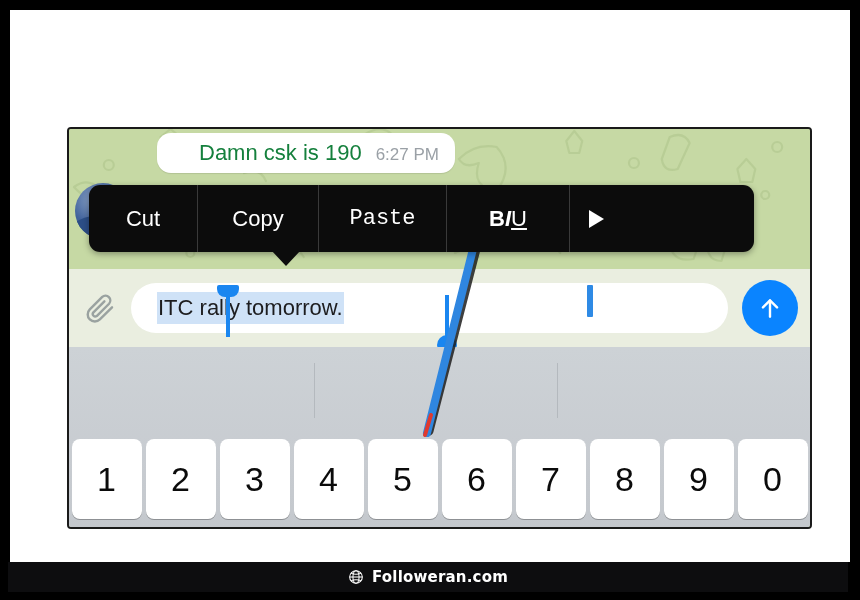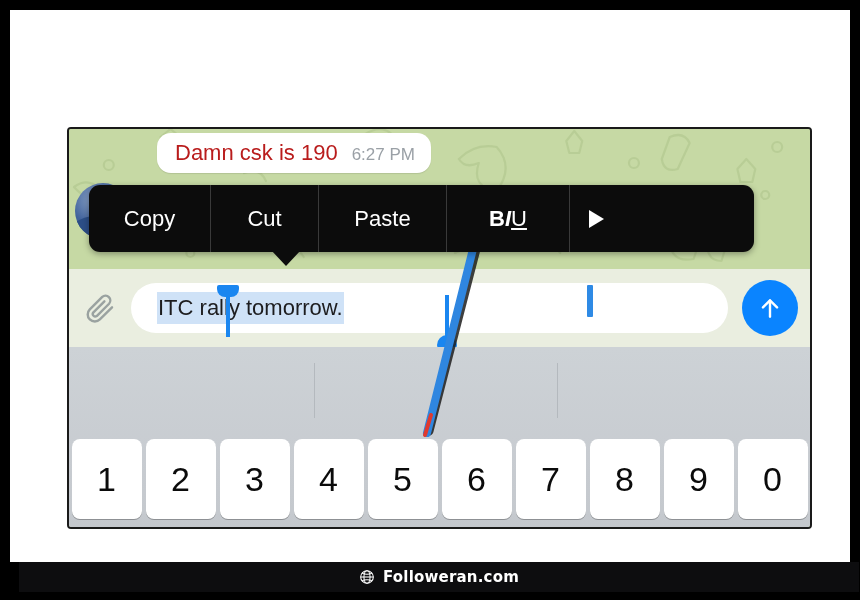--- a/index.html
+++ b/index.html
@@ -9,21 +9,21 @@
     background:#000;
     font-family:"Liberation Sans", sans-serif;
     -webkit-font-smoothing:antialiased;
   }
   .frame{position:absolute;left:0;top:0;width:860px;height:600px;background:#000;}
   .card{
     position:absolute;left:10px;top:10px;width:840px;height:552px;
     background:#ffffff;
   }
   .footer{
-    position:absolute;left:19px;top:562px;width:840px;height:30px;
+    position:absolute;left:8px;top:562px;width:840px;height:30px;
     background:#0d0d0f;display:flex;align-items:center;justify-content:center;gap:8px;
   }
   .footer .globe{width:16px;height:16px;display:block;}
   .footer .brand{
     color:#ffffff;font-size:15px;font-weight:bold;letter-spacing:.2px;
     font-family:"DejaVu Sans", sans-serif;
   }
 
   
   .shot{
@@ -48,40 +48,40 @@
     background:#2c4e86;border-radius:50% 50% 0 0;
   }
 
   .bubble{
     position:absolute;left:88px;top:4px;
     background:#ffffff;border-radius:14px;
     padding:9px 16px 9px 18px;
     display:flex;align-items:baseline;gap:14px;
     box-shadow:0 1px 1px rgba(0,0,0,.10);
   }
-  .bubble .msg{font-size:22px;color:#b91c1c;line-height:1;white-space:nowrap;}
+  .bubble .msg{font-size:22px;color:#15803d;line-height:1;white-space:nowrap;margin-left:24px;}
   .bubble .time{font-size:17px;color:#9aa0a6;line-height:1;}
 
   
   .ctxmenu{
     position:absolute;left:20px;top:56px;width:665px;height:67px;
     background:#0c0c0c;border-radius:11px;
     display:flex;align-items:stretch;
     box-shadow:0 2px 6px rgba(0,0,0,.35);
     z-index:5;
   }
   .ctxmenu .item{
     flex:0 0 auto;display:flex;align-items:center;justify-content:center;
     color:#ffffff;font-size:22px;position:relative;box-sizing:border-box;
     cursor:default;
   }
   .ctxmenu .item + .item{border-left:1px solid #3a3a3a;}
   .ctxmenu .i-cut{width:108px;}
   .ctxmenu .i-copy{width:121px;}
-  .ctxmenu .i-paste{width:128px;}
+  .ctxmenu .i-paste{width:128px;font-family:Liberation Mono, monospace;}
   .ctxmenu .i-biu{width:123px;}
   .ctxmenu .i-look{width:131px;}
   .ctxmenu .i-more{width:54px;}
   .biu b{font-weight:bold;}
   .biu i{font-style:italic;font-weight:bold;}
   .biu u{text-decoration:underline;font-weight:normal;}
   .tri{
     position:absolute;left:202px;top:121px;width:0;height:0;
     border-left:15px solid transparent;border-right:15px solid transparent;
     border-top:16px solid #0c0c0c;z-index:5;
@@ -191,25 +191,25 @@
         </svg>
 
         <div class="avatar"></div>
 
         <div class="bubble">
           <span class="msg">Damn csk is 190</span>
           <span class="time">6:27 PM</span>
         </div>
 
         <div class="ctxmenu">
+          <div class="item i-cut">
+            <span>Cut</span>
+          </div>
           <div class="item i-copy">
             <span>Copy</span>
-          </div>
-          <div class="item i-cut">
-            <span>Cut</span>
           </div>
           <div class="item i-paste">
             <span>Paste</span>
           </div>
           <div class="item i-biu biu">
             <b>B</b>
               <i>I</i>
               <u>U</u>
           </div>
           <div class="item i-more">

